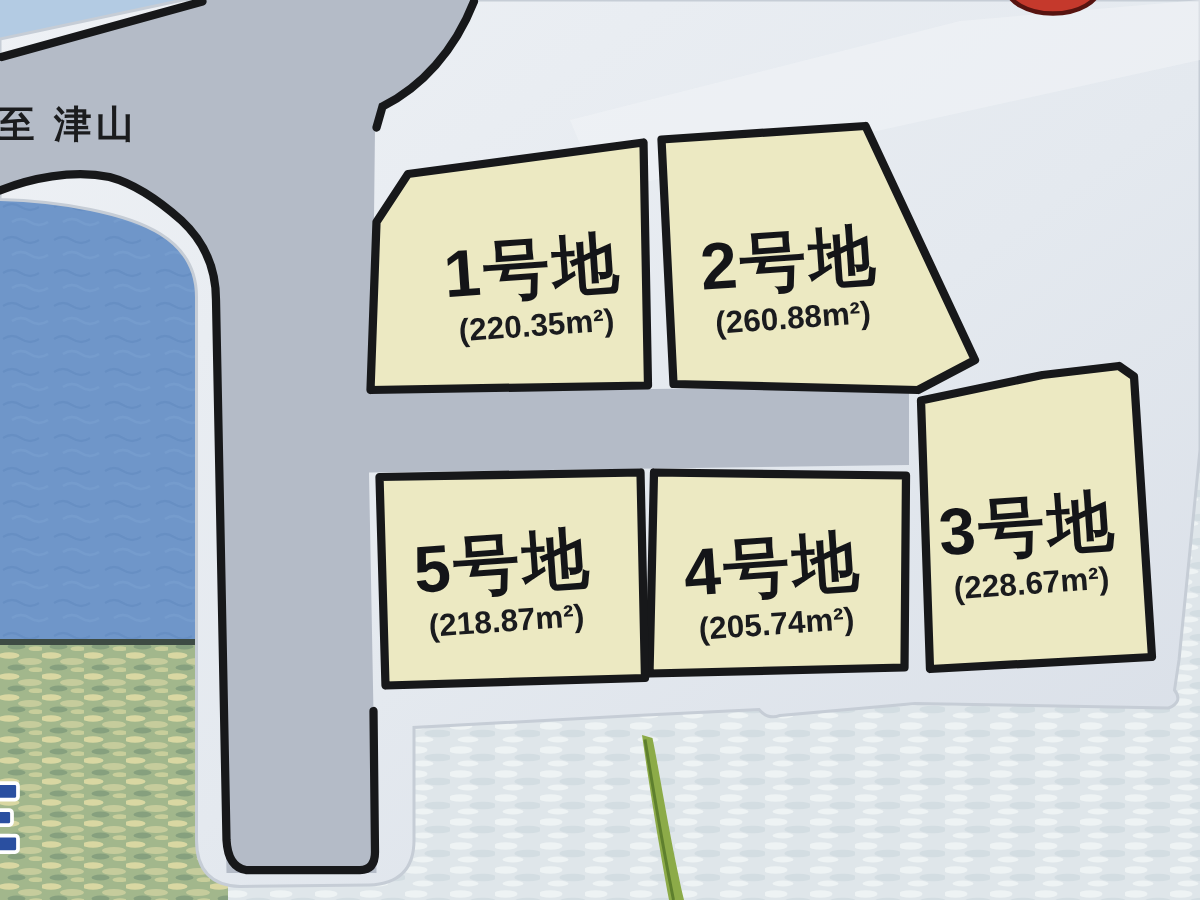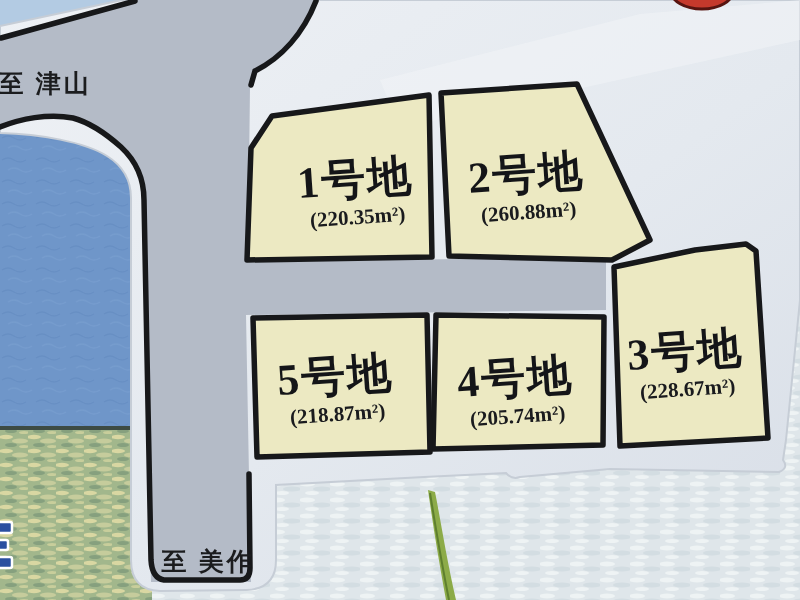--- a/index.html
+++ b/index.html
@@ -1,18 +1,18 @@
 <!DOCTYPE html>
 <html><head>
 <meta charset="utf-8">
 <style>
   html,body{margin:0;padding:0;background:#222;}
   .stage{
     position:relative;width:800px;height:600px;overflow:hidden;
-    font-family:Liberation Serif, serif;
+    font-family:Liberation Sans, sans-serif;
     -webkit-font-smoothing:antialiased;
   }
   .stage svg{position:absolute;inset:0;display:block;}
   .txt{position:absolute;transform:translate(-50%,-50%);white-space:nowrap;color:#17181a;text-align:center;}
   .road-label{font-size:25px;font-weight:700;letter-spacing:3px;color:#1b1c1e;}
   .lot-label{position:absolute;transform:translate(-50%,-50%) rotate(-4deg);text-align:center;white-space:nowrap;}
   .lot-name{font-size:44px;font-weight:800;letter-spacing:2px;color:#141518;line-height:1;}
   .lot-area{font-size:21px;font-weight:700;color:#1a1b1e;margin-top:5px;line-height:1;}
 </style>
 </head>
@@ -81,21 +81,20 @@
       <rect x="-8" y="522" width="20" height="11" rx="2" fill="#2a4fa0" stroke="#ffffff" stroke-width="2.5"></rect>
       <rect x="-8" y="540" width="16" height="10" rx="2" fill="#2a4fa0" stroke="#ffffff" stroke-width="2.5"></rect>
       <rect x="-8" y="557" width="20" height="11" rx="2" fill="#2a4fa0" stroke="#ffffff" stroke-width="2.5"></rect>
     </g>
 
     <path d="M428,490 C433,525 438,556 446,600 L456,600 C446,556 441,522 435,492 Z" fill="#8cab48"></path>
     <path d="M430,493 C436,530 441,560 449,600" stroke="#5e7f2e" stroke-width="2" fill="none"></path>
   </svg>
 
   <div class="txt road-label" style="left:45px;top:83px;">至 津山</div>
-  <div class="txt road-label" style="left:208px;top:561px;">至 美作</div>
 
   <div class="lot-label" style="left:356px;top:193px;">
     <div class="lot-name">1号地</div>
     <div class="lot-area">(220.35m²)</div>
   </div>
   <div class="lot-label" style="left:527px;top:188px;">
     <div class="lot-name">2号地</div>
     <div class="lot-area">(260.88m²)</div>
   </div>
   <div class="lot-label" style="left:686px;top:365px;">

